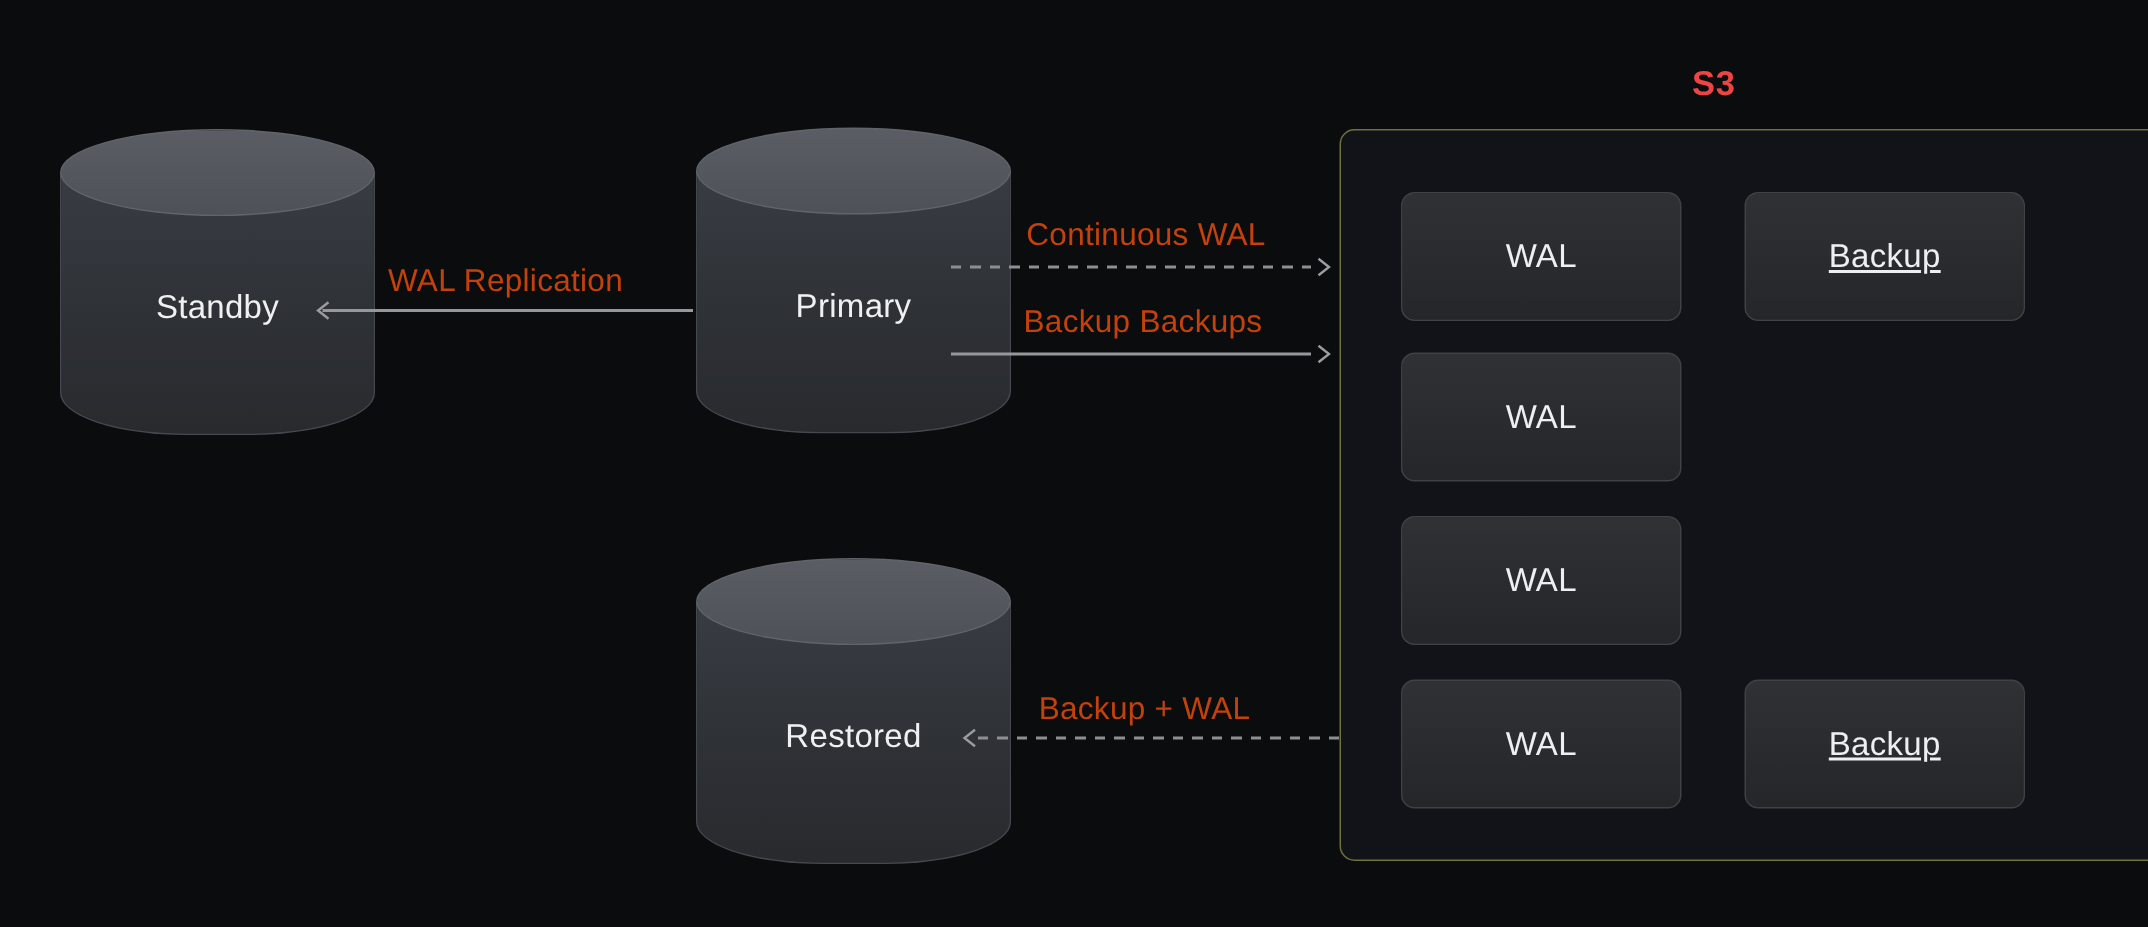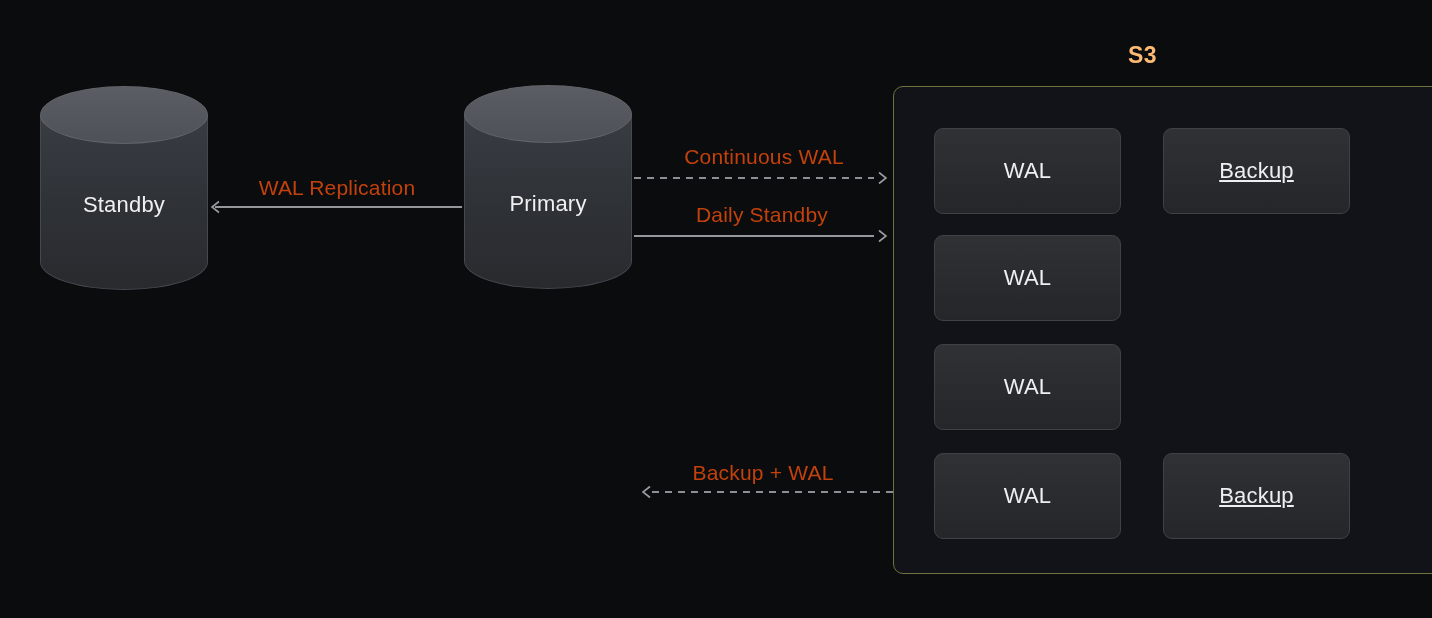--- a/index.html
+++ b/index.html
@@ -4,21 +4,21 @@
 <style>
   html,body{margin:0;padding:0;background:#0b0c0d;}
   .stage{
     position:relative;width:1432px;height:618px;overflow:hidden;
     background:#0b0c0d;
     font-family:"Liberation Sans", sans-serif;
     -webkit-font-smoothing:antialiased;
   }
 
   
-  .cyl{position:absolute;width:168px;height:204px;}
+  .cyl{position:absolute;width:168px;height:204px;padding-left:42px;}
   .cyl-body{
     position:absolute;left:0;right:0;top:29px;bottom:0;
     background:linear-gradient(180deg,#393c42 0%, #2e3136 55%, #282a2e 100%);
     border:1px solid #45484e;border-top:none;
     border-radius:0 0 84px 84px / 0 0 28px 28px;
   }
   .cyl-top{
     position:absolute;left:0;right:0;top:0;height:58px;
     background:linear-gradient(180deg,#5a5d63,#4e5157);
     border:1px solid #616469;border-radius:50%;
@@ -38,21 +38,21 @@
   }
   .arrow-label{
     position:absolute;width:300px;text-align:center;
     color:#c2410c;font-size:21px;letter-spacing:.2px;
   }
   .arrow-head{position:absolute;width:16px;height:16px;}
 
   
   .s3-title{
     position:absolute;left:893px;top:42px;width:499px;
-    text-align:center;color:#fdba74;font-size:23px;font-weight:600;letter-spacing:.5px;
+    text-align:center;color:#ef4444;font-size:23px;font-weight:600;letter-spacing:.5px;
   }
   .s3-box{
     position:absolute;left:893px;top:86px;width:550px;height:488px;
     border:1px solid #71703f;border-radius:10px;
     background:#121318;box-sizing:border-box;
   }
   .s3-item{
     position:absolute;width:187px;height:86px;
     background:linear-gradient(180deg,#2f3135 0%, #242629 100%);
     border:1px solid #3e4145;border-radius:9px;
@@ -77,39 +77,44 @@
     <div class="cyl-top"></div>
     <div class="cyl-label">Standby</div>
   </div>
 
   <div class="cyl" style="left:464px;top:85px;">
     <div class="cyl-body"></div>
     <div class="cyl-top"></div>
     <div class="cyl-label">Primary</div>
   </div>
 
+  <div class="cyl" style="left:464px;top:372px;">
+    <div class="cyl-body"></div>
+    <div class="cyl-top"></div>
+    <div class="cyl-label">Restored</div>
+  </div>
 
   <div>
     <div class="arrow-label" style="left:187px;top:176px;">WAL Replication</div>
     <div class="arrow-line solid" style="left:215px;top:206px;width:247px;"></div>
     <svg class="arrow-head" style="left:209px;top:199px;" viewBox="0 0 16 16">
       <path d="M10 2.5 L3 8 L10 13.5" fill="none" stroke="#9a9c9f" stroke-width="1.6"></path>
     </svg>
   </div>
 
   <div>
     <div class="arrow-label" style="left:614px;top:145px;">Continuous WAL</div>
     <div class="arrow-line dashed" style="left:634px;top:177px;width:240px;"></div>
     <svg class="arrow-head" style="left:873px;top:170px;" viewBox="0 0 16 16">
       <path d="M6 2.5 L13 8 L6 13.5" fill="none" stroke="#9a9c9f" stroke-width="1.6"></path>
     </svg>
   </div>
 
   <div>
-    <div class="arrow-label" style="left:612px;top:203px;">Daily Standby</div>
+    <div class="arrow-label" style="left:612px;top:203px;">Backup Backups</div>
     <div class="arrow-line solid" style="left:634px;top:235px;width:240px;"></div>
     <svg class="arrow-head" style="left:873px;top:228px;" viewBox="0 0 16 16">
       <path d="M6 2.5 L13 8 L6 13.5" fill="none" stroke="#9a9c9f" stroke-width="1.6"></path>
     </svg>
   </div>
 
   <div>
     <div class="arrow-label" style="left:613px;top:461px;">Backup + WAL</div>
     <div class="arrow-line dashed" style="left:652px;top:491px;width:241px;"></div>
     <svg class="arrow-head" style="left:640px;top:484px;" viewBox="0 0 16 16">

